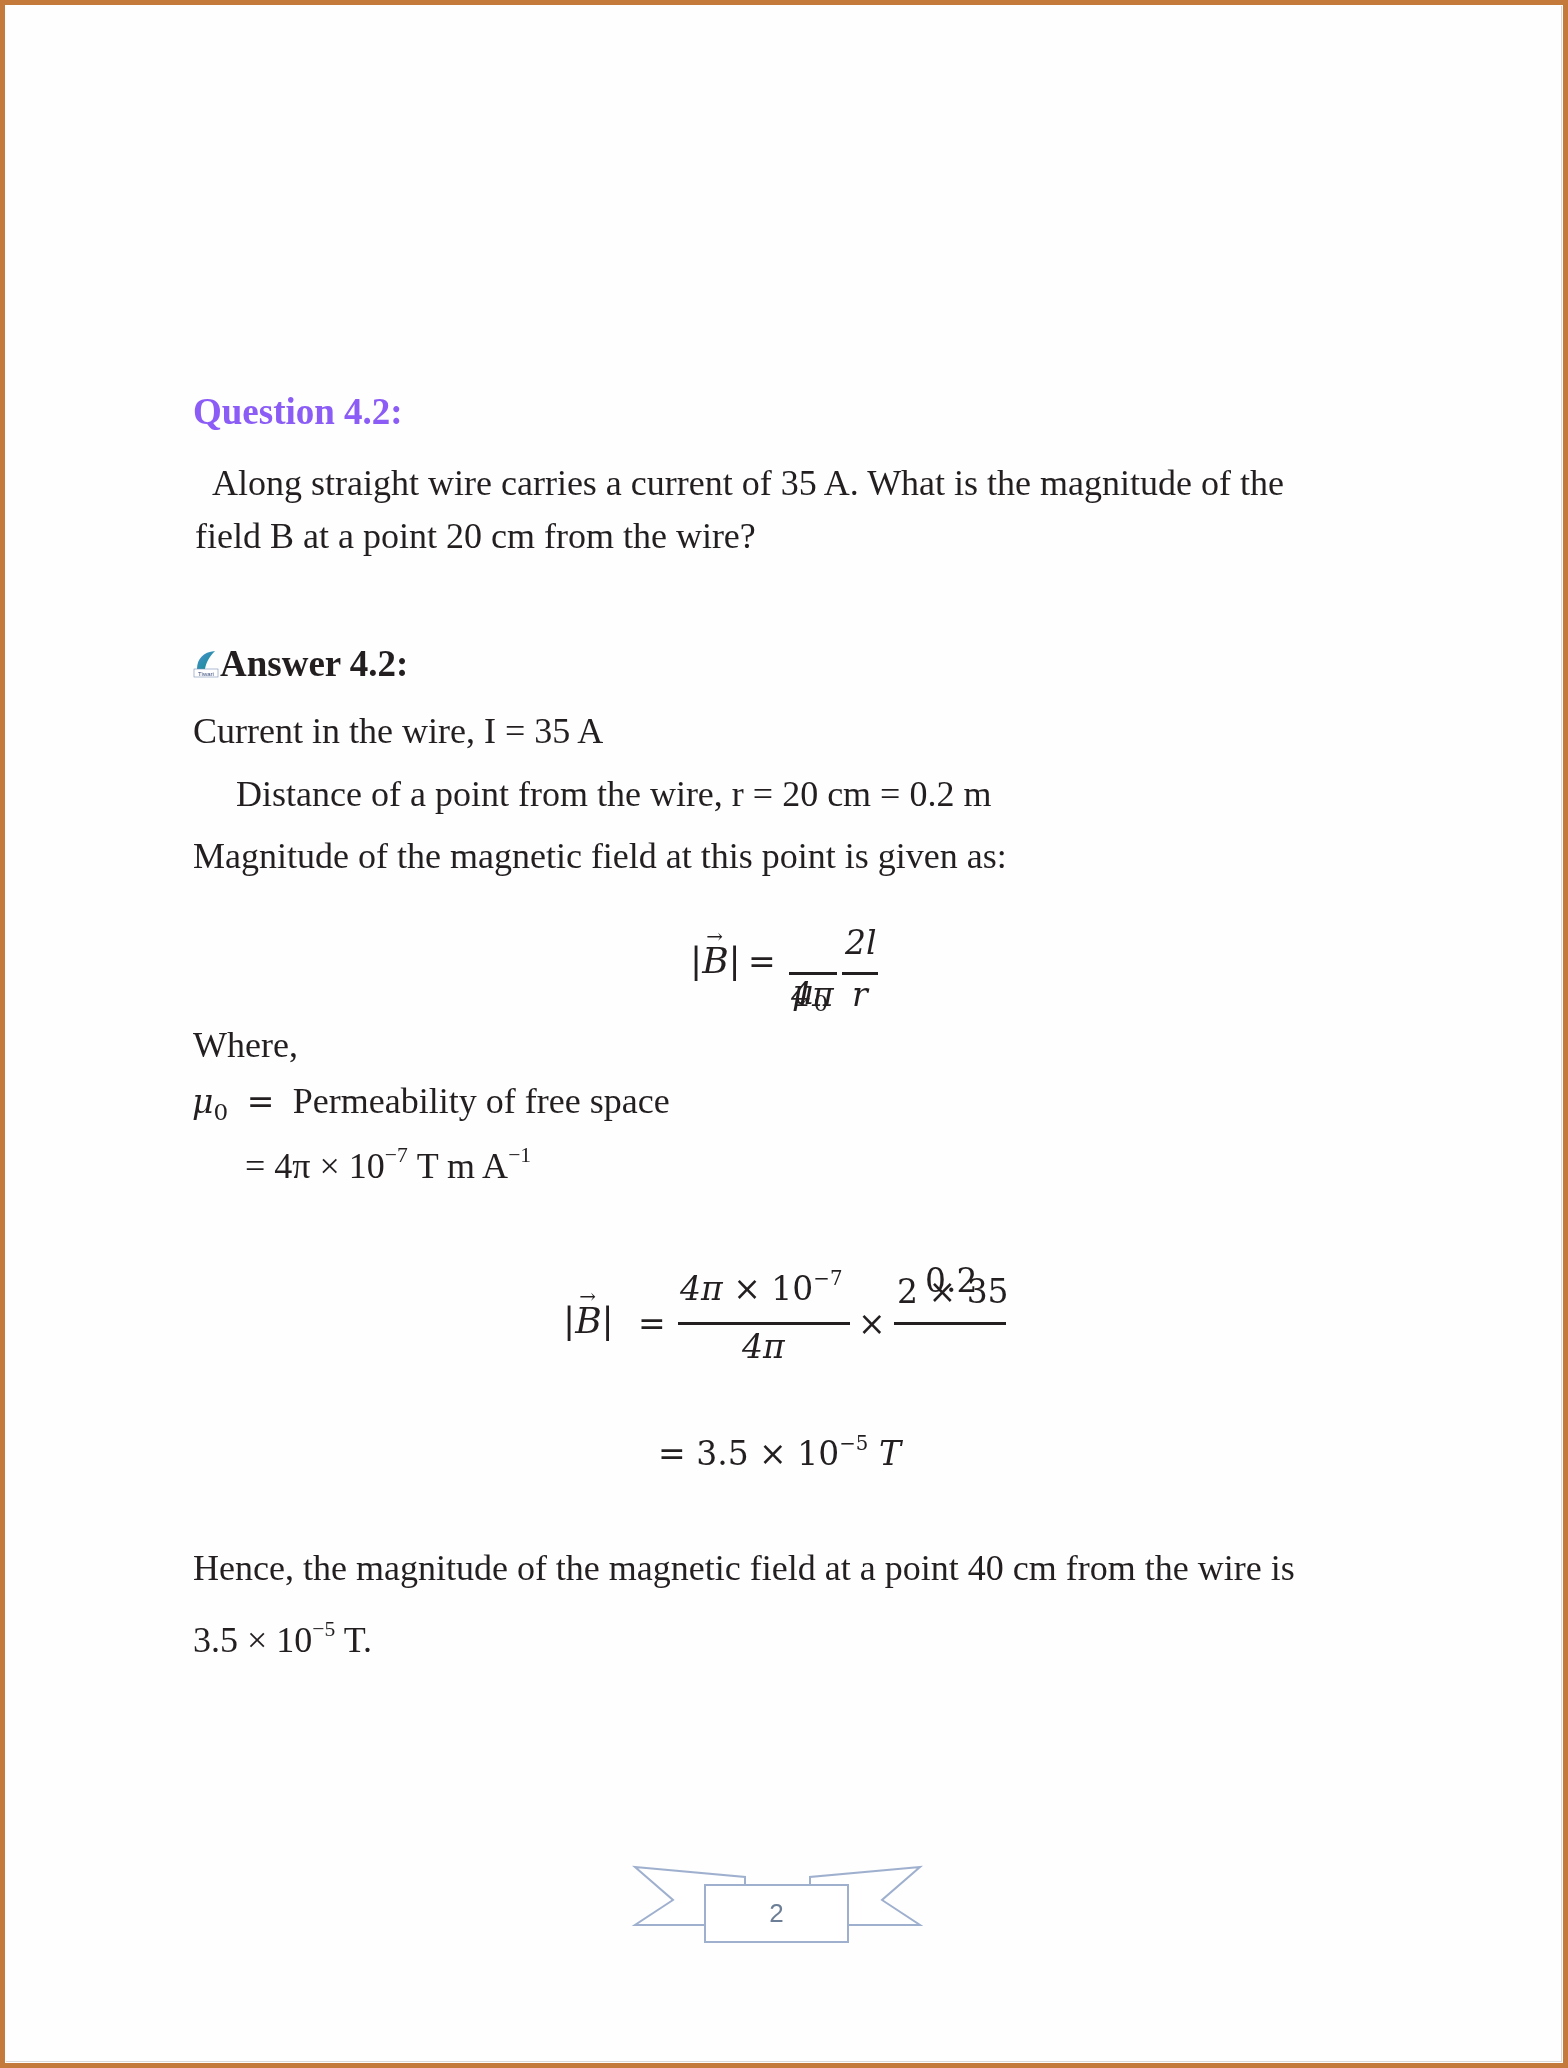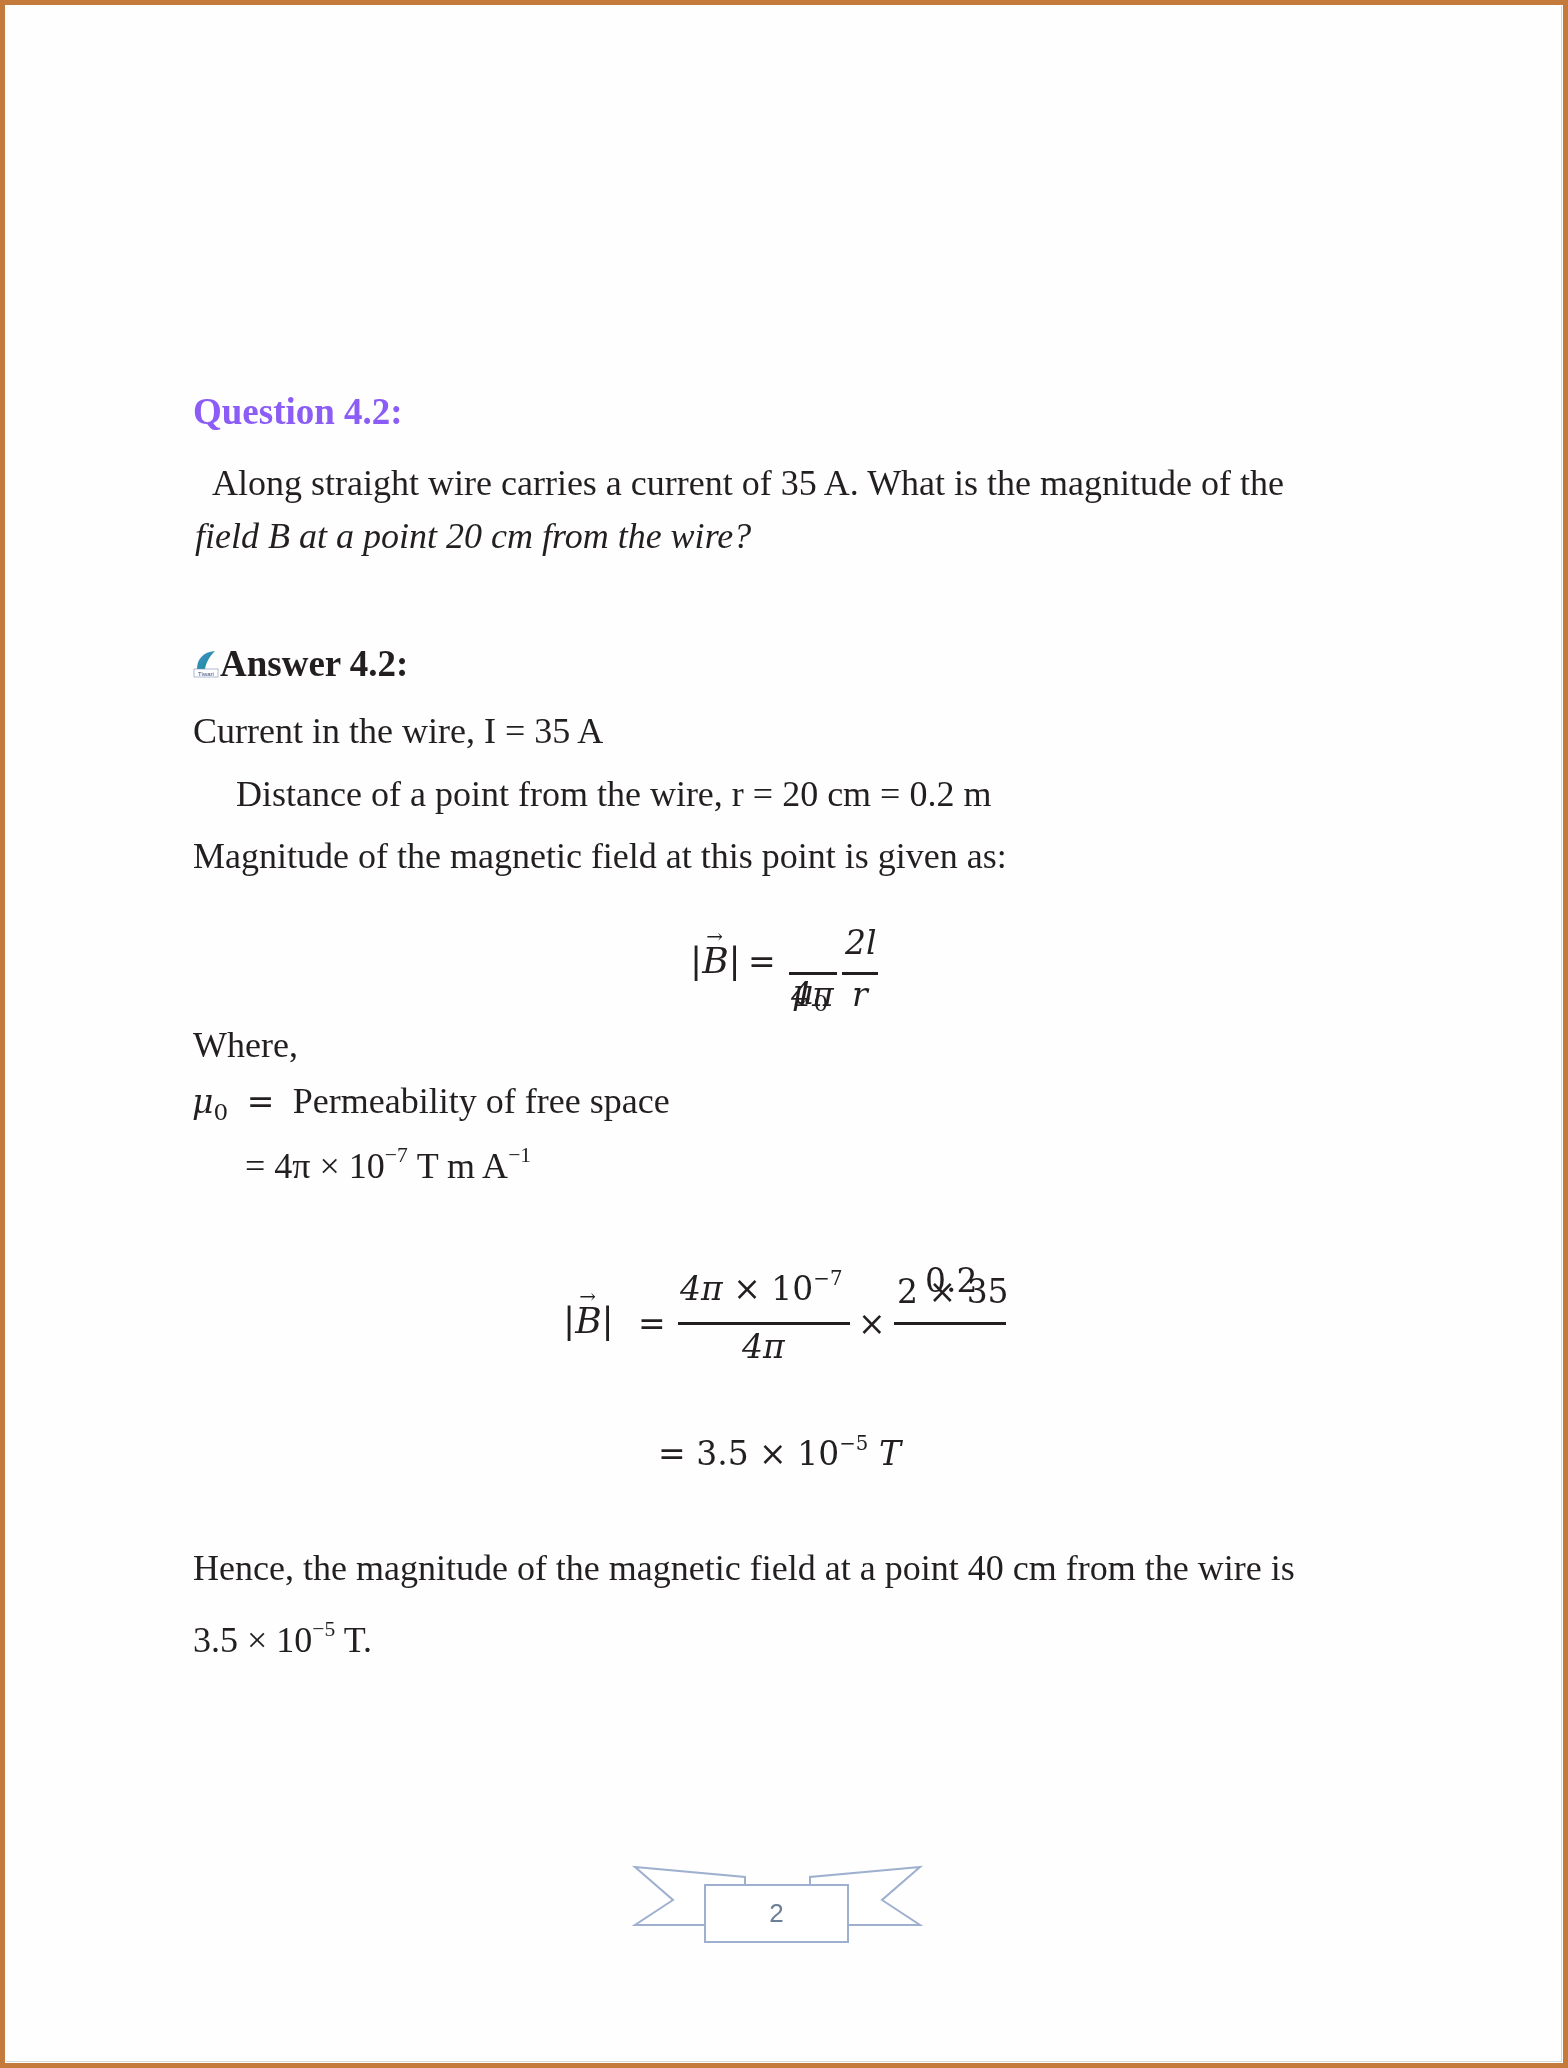--- a/index.html
+++ b/index.html
@@ -39,21 +39,21 @@
     }
   </style>
 </head>
 <body>
 
 <div class="page-border"></div>
 <div class="inner-line"></div>
 
 <div class="abs q-title" style="left:193px; top:393px;">Question 4.2:</div>
 <div class="abs body-text" style="left:212px; top:453px;margin-top:12px;">Along straight wire carries a current of 35 A. What is the magnitude of the</div>
-<div class="abs body-text" style="left:195px; top:518px;font-style:italic;">field B at a point 20 cm from the wire?</div>
+<div class="abs body-text" style="left:195px; top:518px;">field B at a point 20 cm from the wire?</div>
 
 <div class="logo">
   <svg width="26" height="30" viewBox="0 0 26 30">
     <defs>
       <linearGradient id="lg" x1="0" y1="0" x2="1" y2="1">
         <stop offset="0" stop-color="#4c8fd6"></stop>
         <stop offset="1" stop-color="#0e8f86"></stop>
       </linearGradient>
     </defs>
     <path d="M4 20 C4 10 10 3 22 2 C16 8 13 14 12 20 Z" fill="url(#lg)"></path>

